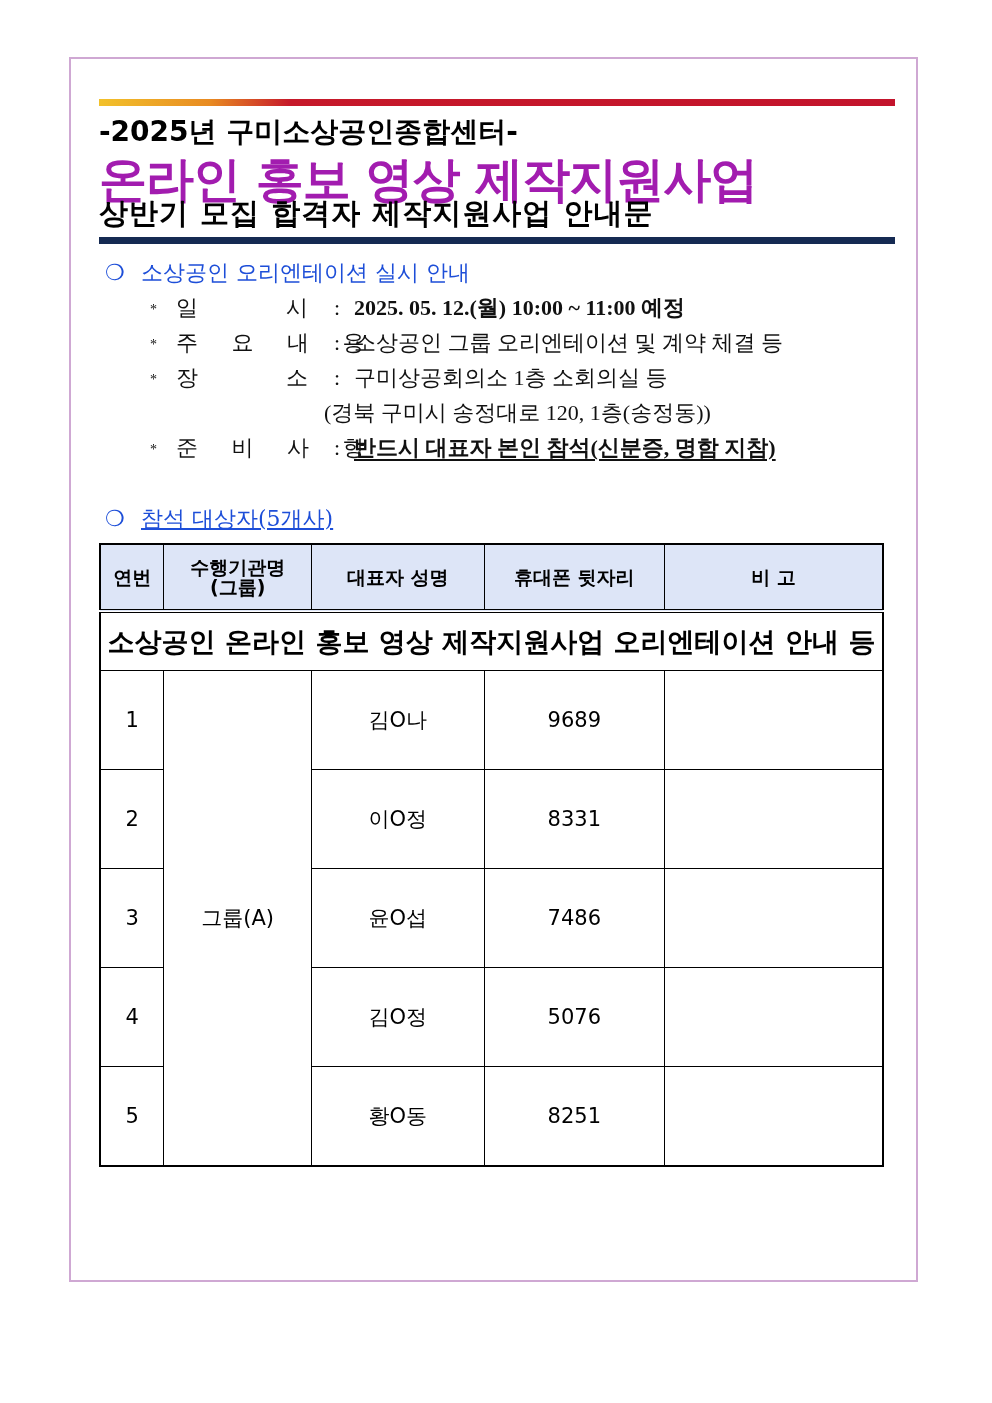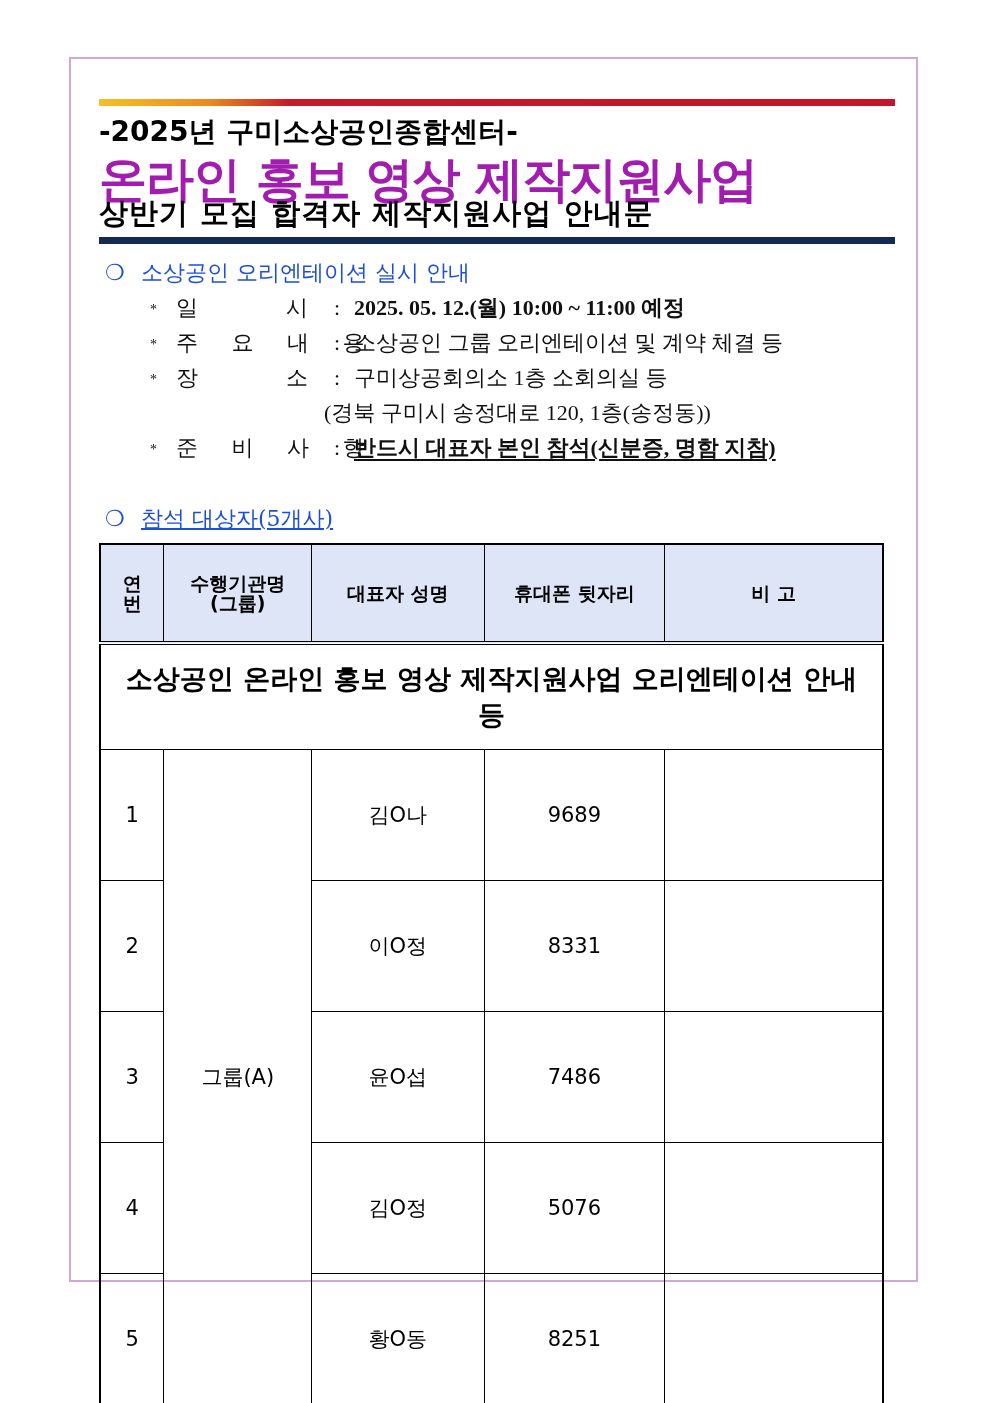--- a/index.html
+++ b/index.html
@@ -33,21 +33,21 @@
   .lbl span { display: inline-block; }
   .colon { display: inline-block; width: 20px; }
   .val-bold { font-weight: bold; }
   .val-u { font-weight: bold; text-decoration: underline; text-underline-offset: 4px; }
 
   table.roster {
     position: absolute; left: 99px; top: 543px; width: 785px;
     border-collapse: collapse; border: 2px solid #000;
     font-family: "DejaVu Sans", sans-serif; color: #000;
   }
-  table.roster td, table.roster th { border: 1px solid #000; text-align: center; padding: 16px; }
+  table.roster td, table.roster th { border: 1px solid #000; text-align: center; padding: 0; }
   table.roster th { background: #dde5f7; font-weight: bold; font-size: 19px; height: 64px; line-height: 20px; }
   tr.sub td { height: 57px; font-size: 27px; font-weight: bold; border-top: 4px double #000; }
   tr.data td { height: 98px; font-size: 21px; }
 </style>
 </head>
 <body>
 
 <div class="page-frame"></div>
 <div class="bar-top"></div>
 

